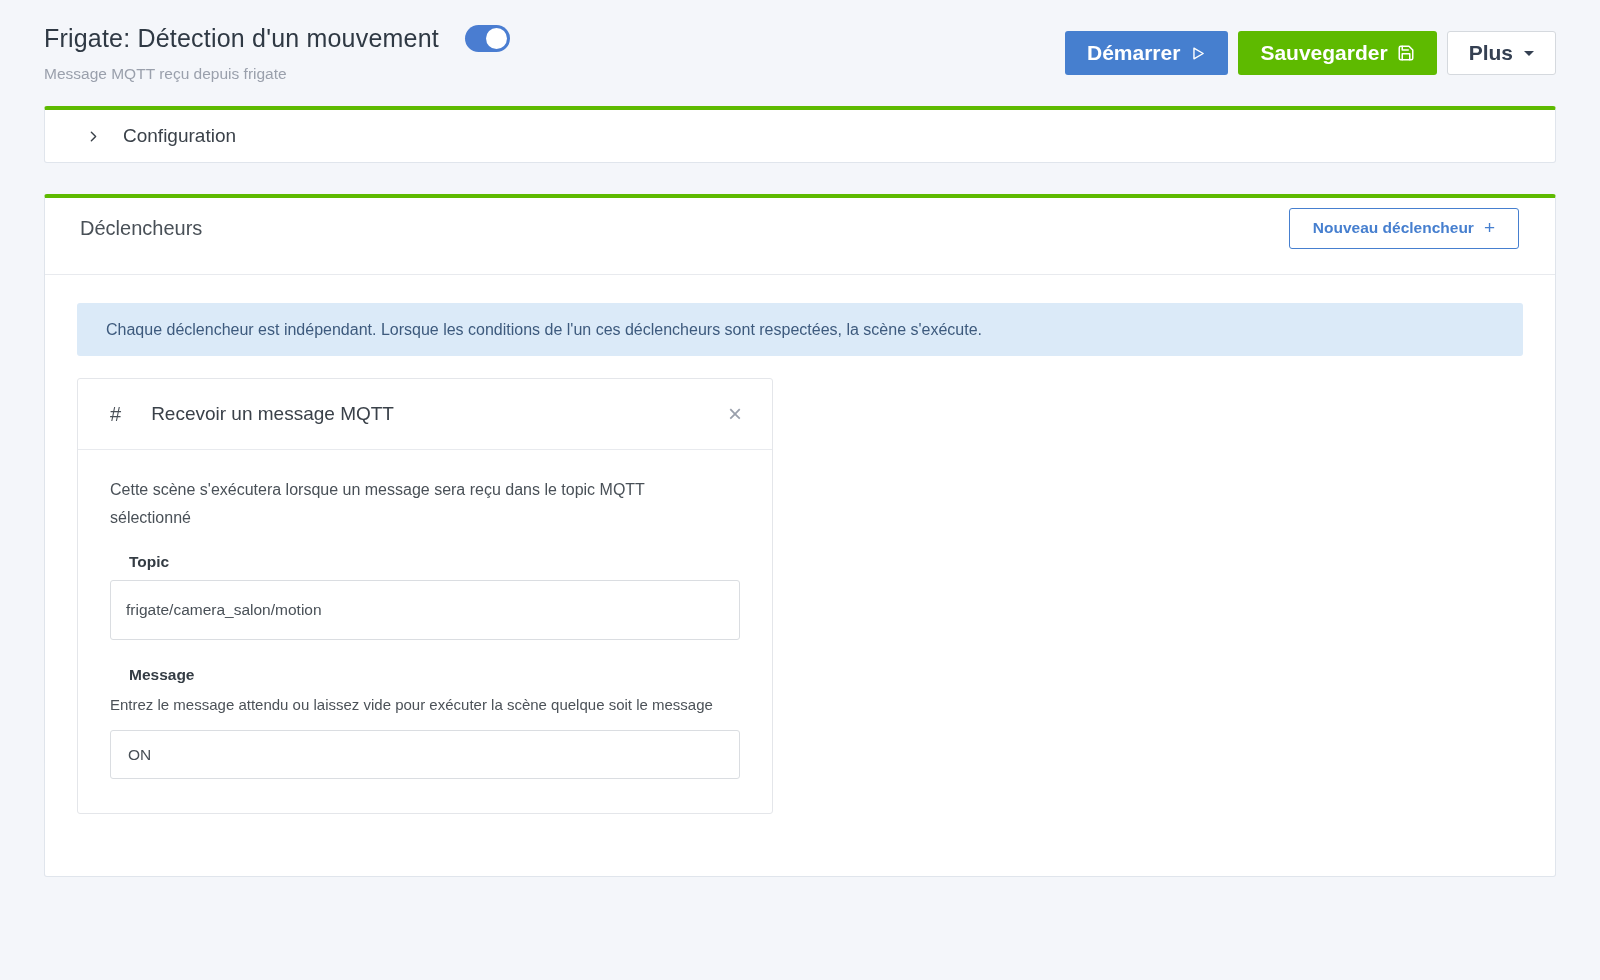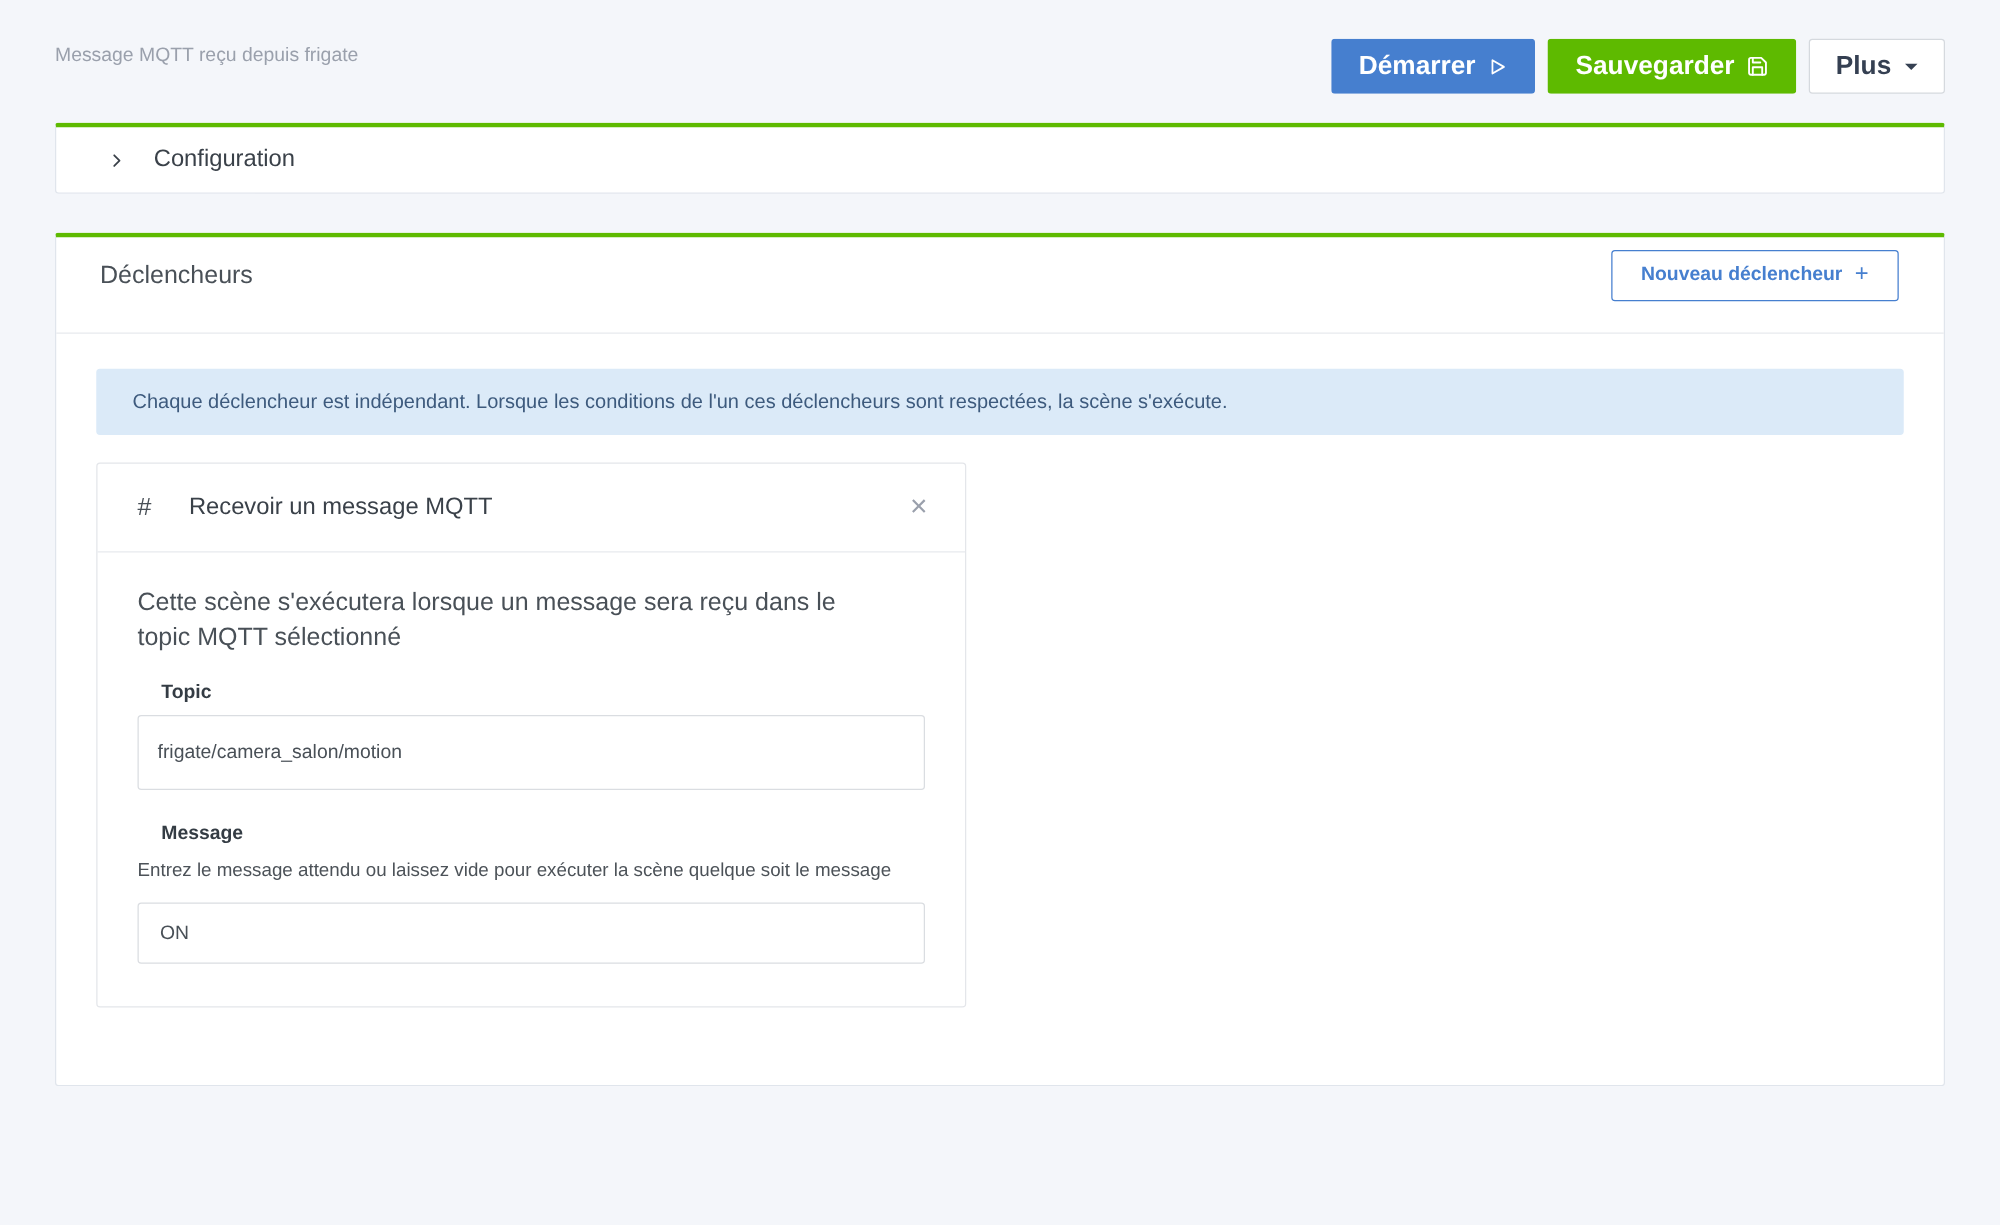--- a/index.html
+++ b/index.html
@@ -79,39 +79,45 @@
   }
   .trigger-header {
     display: flex; align-items: center; height: 71px;
     padding: 0 30px 0 32px; border-bottom: 1px solid #e8eaee;
   }
   .hash { font-size: 20px; color: #495057; }
   .trigger-title { margin-left: 30px; font-size: 19px; color: #3a4149; flex: 1; }
   .close-x { font-size: 24px; color: #9aa0ac; cursor: pointer; line-height: 1; font-weight: 300; }
 
   .trigger-body { padding: 26px 32px 34px 32px; }
-  .trigger-desc { font-size: 20px; line-height: 28px; color: #495057; max-width: 600px; }
+  .trigger-desc { font-size: 16px; line-height: 28px; color: #495057; max-width: 600px; }
 
   .field-label { margin-top: 21px; font-size: 15.5px; font-weight: 700; color: #343c44; margin-left: 19px; }
   .form-input {
     display: block; width: 100%; height: 60px; margin-top: 9px;
     border: 1px solid #dadde1; border-radius: 3px;
     padding: 0 15px; font-size: 15.5px; color: #495057;
     font-family: "Liberation Sans", sans-serif; background: #fff; outline: none;
   }
   .field-help { margin-top: 8px; font-size: 15px; line-height: 26px; color: #4c5258; max-width: 640px; }
   .form-input.tall { height: 49px; padding: 0 17px; }
 </style>
 </head>
 <body>
 
 <div class="page">
 
   <div class="page-header">
     <div>
+      <div class="title-row">
+        <h1 class="page-title">Frigate: Détection d'un mouvement</h1>
+        <span class="toggle" style="background:#4a7dd1">
+          <span class="knob"></span>
+        </span>
+      </div>
       <div class="page-subtitle">Message MQTT reçu depuis frigate</div>
     </div>
 
     <div class="header-actions">
       <button class="btn btn-primary" style="background:#467fcf">
         <span>Démarrer</span>
         <span>
           <svg width="17" height="17" viewBox="0 0 24 24" fill="none" stroke="#ffffff" stroke-width="2" stroke-linejoin="round">
               <path d="M7 4.5v15l13-7.5z"></path>
             </svg>

